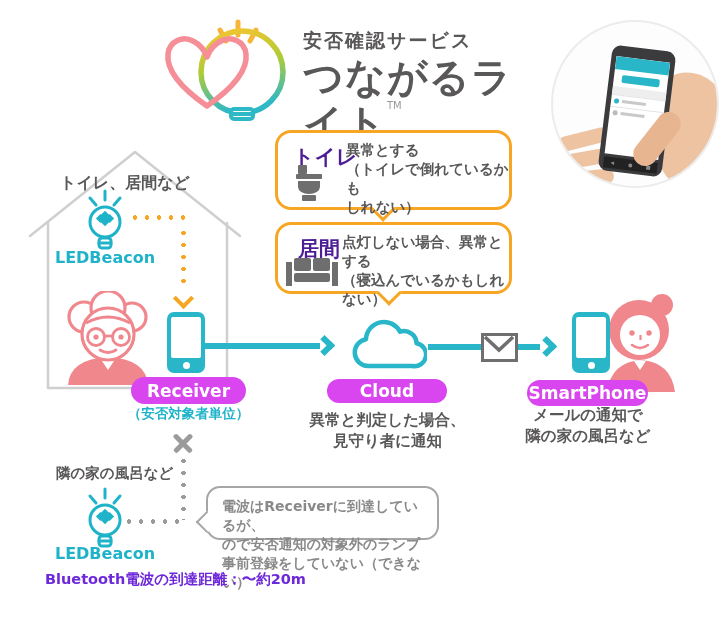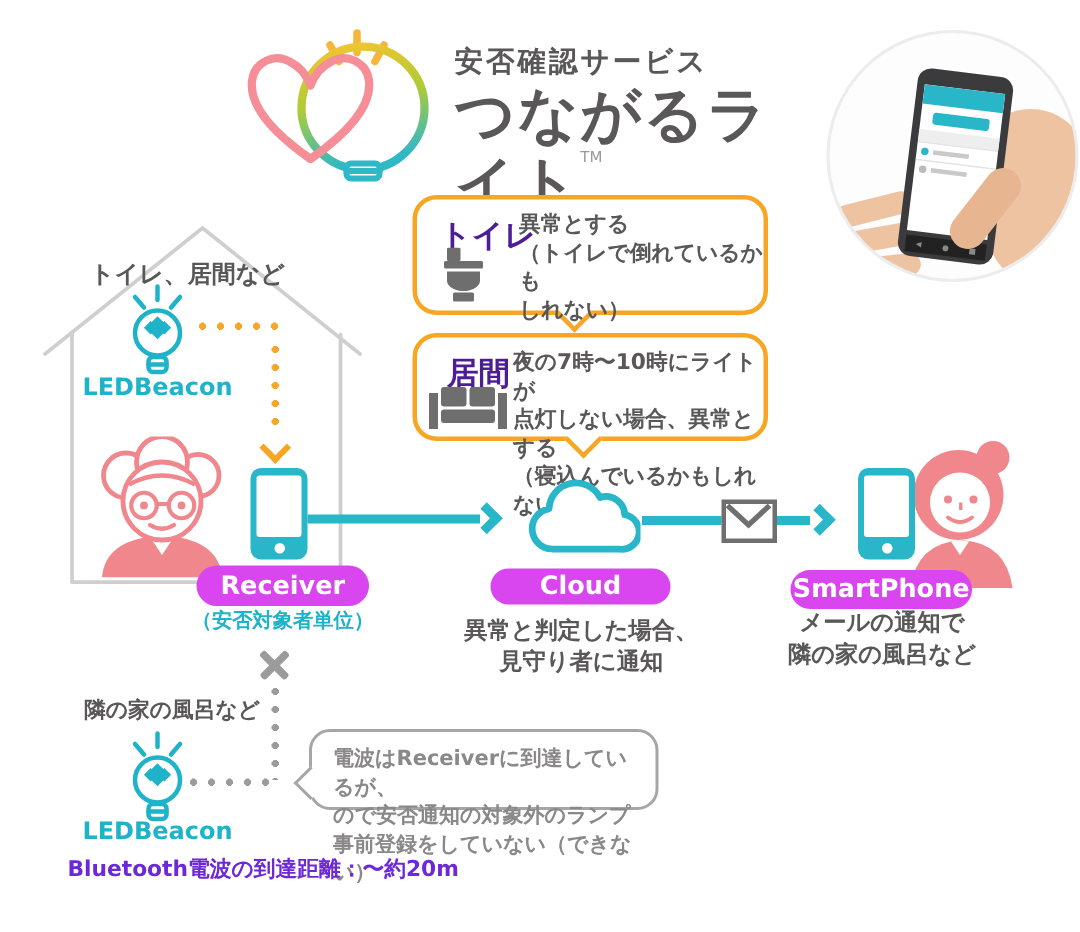--- a/index.html
+++ b/index.html
@@ -164,21 +164,20 @@
     <svg style="position:absolute; left:8px; top:33px;" width="52" height="28" viewBox="0 0 52 28">
       <g fill="#6e6e6e">
         <rect x="0" y="4" width="6" height="24"></rect>
         <rect x="46" y="4" width="6" height="24"></rect>
         <rect x="8" y="0" width="17" height="13" rx="2"></rect>
         <rect x="27" y="0" width="17" height="13" rx="2"></rect>
         <rect x="8" y="15" width="36" height="9" rx="2"></rect>
       </g>
     </svg>
     <div class="co-text" style="position:absolute; left:64px; top:8px;">
-      <div>夜の7時〜10時にライトが</div>
       <div>点灯しない場合、異常とする</div>
       <div>（寝込んでいるかもしれない）</div>
     </div>
   </div>
 
   <svg style="position:absolute; left:22px; top:143px;" width="226" height="250" viewBox="0 0 226 250">
     <g fill="none" stroke="#cfcfcf" stroke-width="2.5" stroke-linecap="round" stroke-linejoin="round">
       <path d="M8 93 L113 9 L218 93"></path>
       <path d="M26 80 V 245 H 205 V 80"></path>
     </g>

